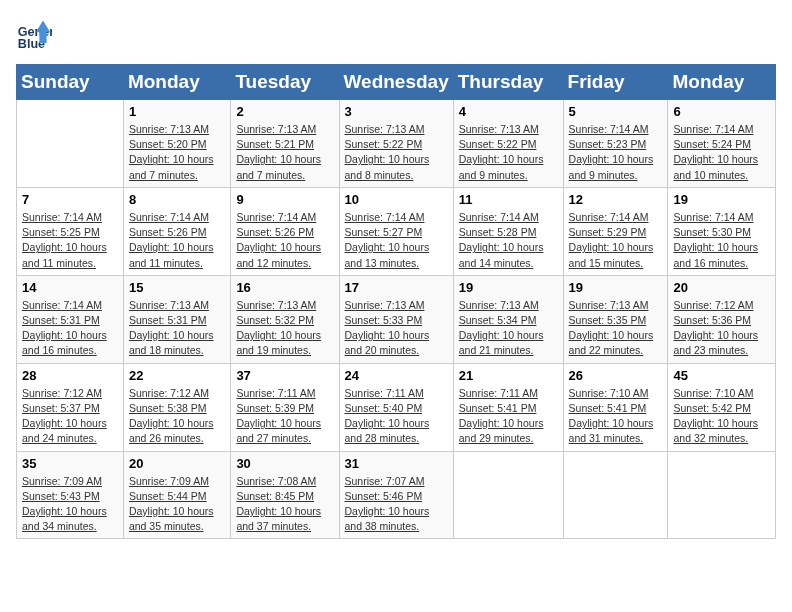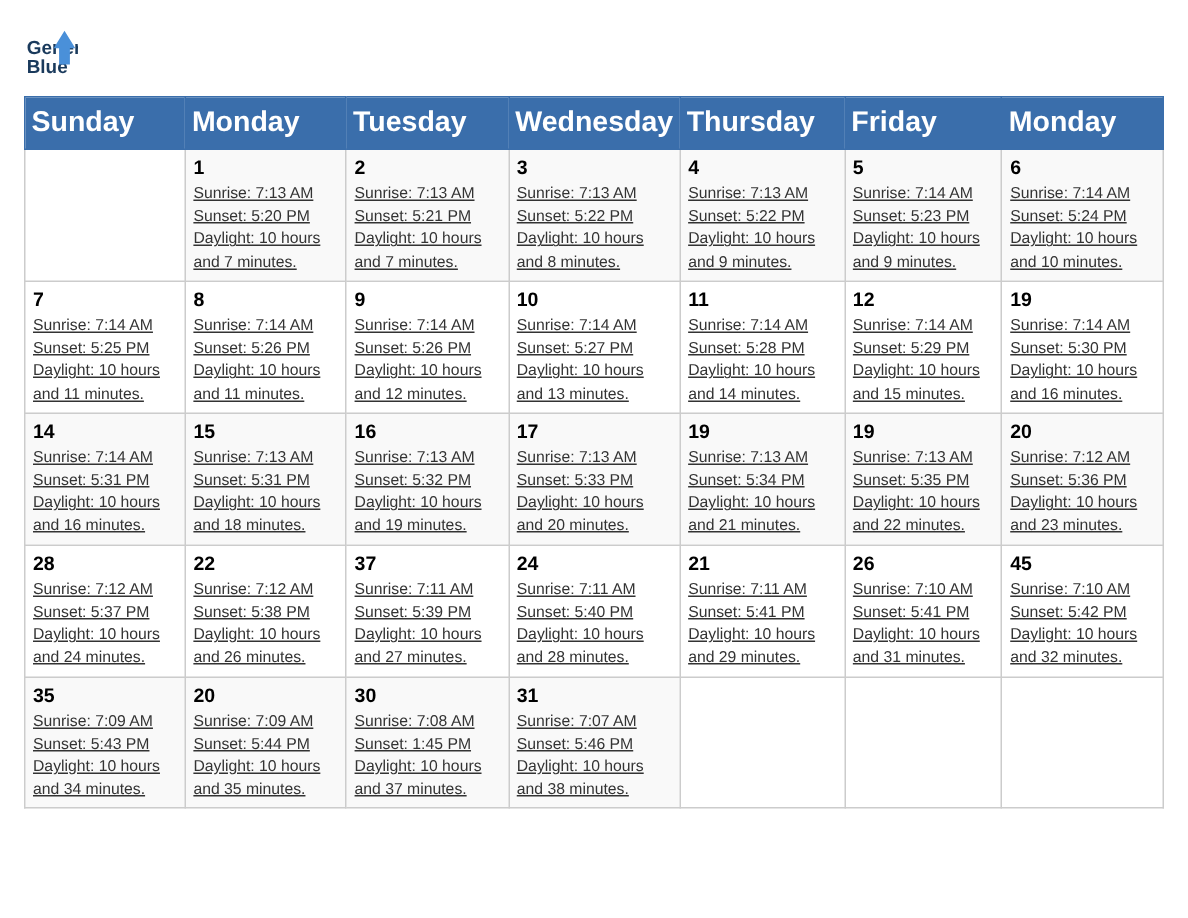--- a/index.html
+++ b/index.html
@@ -329,21 +329,21 @@
         <td>
           <span class="day-num">20</span>
           <div class="day-info" style="white-space: pre-line;">Sunrise: 7:09 AM
 Sunset: 5:44 PM
 Daylight: 10 hours
 and 35 minutes.</div>
         </td>
         <td>
           <span class="day-num">30</span>
           <div class="day-info" style="white-space: pre-line;">Sunrise: 7:08 AM
-Sunset: 1:45 PM
+Sunset: 8:45 PM
 Daylight: 10 hours
 and 37 minutes.</div>
         </td>
         <td>
           <span class="day-num">31</span>
           <div class="day-info" style="white-space: pre-line;">Sunrise: 7:07 AM
 Sunset: 5:46 PM
 Daylight: 10 hours
 and 38 minutes.</div>
         </td>

